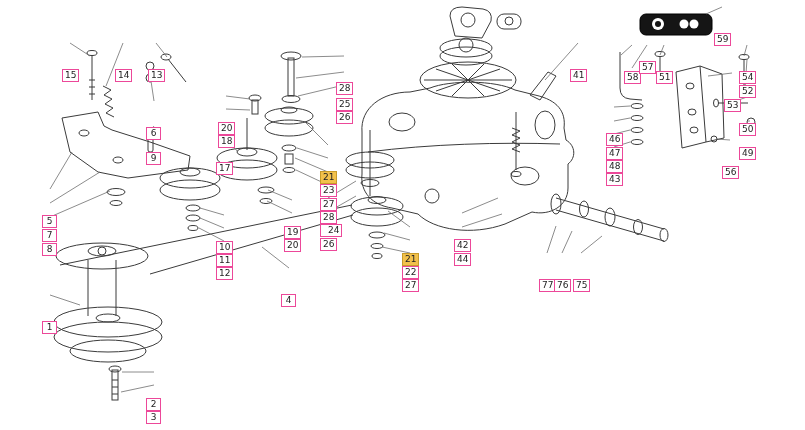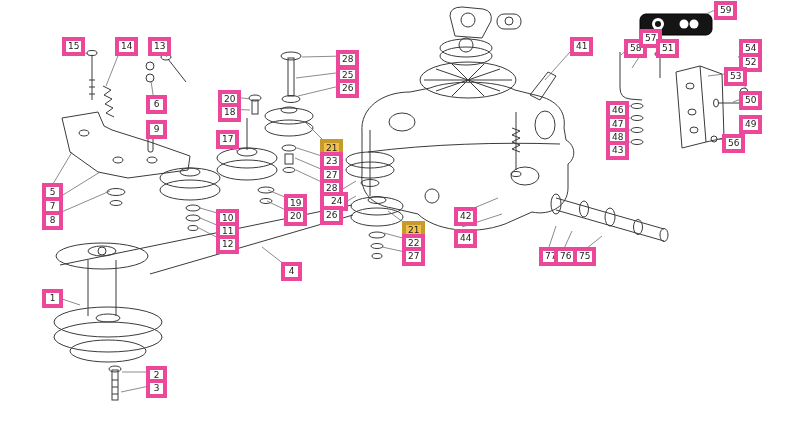--- a/index.html
+++ b/index.html
@@ -6,22 +6,22 @@
   .stage{
     position:relative;width:805px;height:430px;background:#ffffff;
     overflow:hidden;font-family:"DejaVu Sans", sans-serif;
   }
   .artwork{position:absolute;left:0;top:0;z-index:1;}
   .leaders{position:absolute;left:0;top:0;z-index:2;pointer-events:none;}
   .part-label{
     position:absolute;z-index:3;
     font-size:9px;line-height:11px;min-width:9px;height:11px;
     padding:0 2px;text-align:center;
-    background:#ffffff;border:4px solid #ec4899;color:#222222;
-    cursor:pointer;user-select:none;
+    background:#ffffff;border:1px solid #ec4899;color:#222222;
+    cursor:pointer;user-select:none;margin-top:32px;
   }
   .part-label.highlighted{background:#f2c14b;border-color:#c79b2a;}
 </style>
 </head>
 <body>
 
 <div class="stage">
 
   <svg class="artwork" width="805" height="430" viewBox="0 0 805 430">
     <g stroke="#3b3b3b" stroke-width="1" fill="none">
@@ -275,21 +275,21 @@
       <div class="part-label" style="left: 320px; top: 179px;">28</div>
       <div class="part-label" style="left: 320px; top: 192px; padding-left: 7px;">24</div>
       <div class="part-label" style="left: 320px; top: 206px;">26</div>
       <div class="part-label" style="left: 336px; top: 50px;">28</div>
       <div class="part-label" style="left: 336px; top: 66px;">25</div>
       <div class="part-label" style="left: 336px; top: 79px;">26</div>
       <div class="part-label highlighted" style="left: 402px; top: 221px;">21</div>
       <div class="part-label" style="left: 402px; top: 234px;">22</div>
       <div class="part-label" style="left: 402px; top: 247px;">27</div>
       <div class="part-label" style="left: 454px; top: 207px;">42</div>
-      <div class="part-label" style="left: 454px; top: 229px;">44</div>
+      <div class="part-label" style="left: 454px; top: 221px;">44</div>
       <div class="part-label" style="left: 570px; top: 37px;">41</div>
       <div class="part-label" style="left: 539px; top: 247px;">77</div>
       <div class="part-label" style="left: 554px; top: 247px;">76</div>
       <div class="part-label" style="left: 573px; top: 247px;">75</div>
       <div class="part-label" style="left: 714px; top: 1px;">59</div>
       <div class="part-label" style="left: 624px; top: 39px;">58</div>
       <div class="part-label" style="left: 639px; top: 29px;">57</div>
       <div class="part-label" style="left: 656px; top: 39px;">51</div>
       <div class="part-label" style="left: 739px; top: 39px;">54</div>
       <div class="part-label" style="left: 739px; top: 53px;">52</div>

